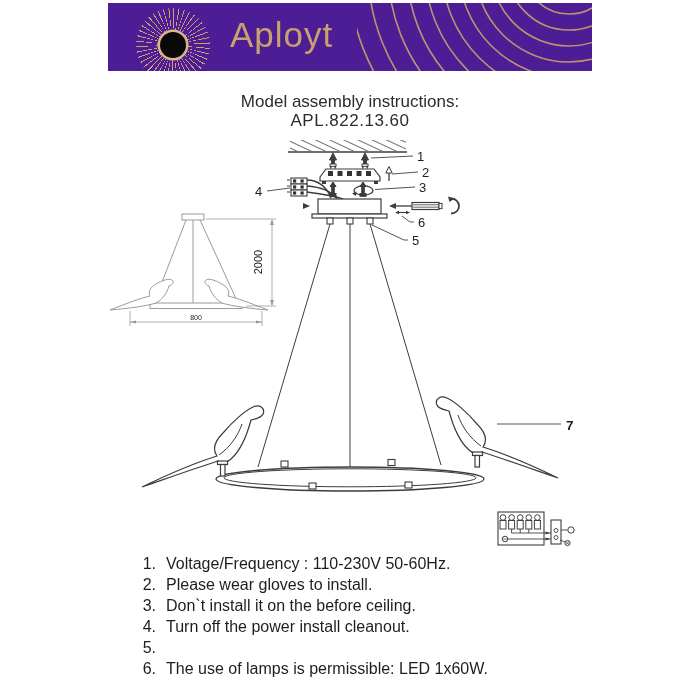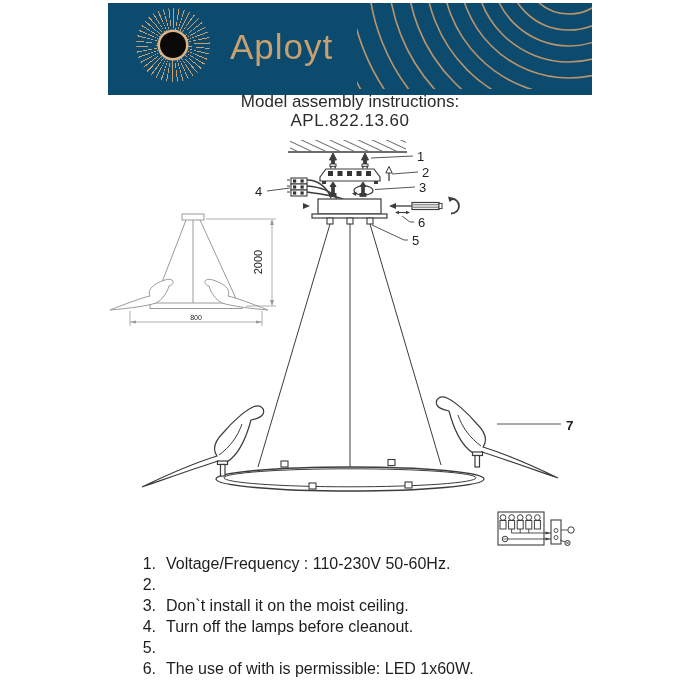--- a/index.html
+++ b/index.html
@@ -1,21 +1,21 @@
 <!DOCTYPE html>
 <html><head>
 <meta charset="utf-8">
 <style>
   html,body{margin:0;padding:0;background:#ffffff;}
   .page{position:relative;width:700px;height:700px;background:#ffffff;
         font-family:"Liberation Sans",sans-serif;overflow:hidden;}
 
   
-  .banner{position:absolute;left:108px;top:3px;width:484px;height:92px;
-          background:#0c4a6e;overflow:hidden;}
+  .banner{position:absolute;left:108px;top:3px;width:484px;height:68px;
+          background:#4c1d95;overflow:hidden;}
   .burst{position:absolute;left:28px;top:5px;width:74px;height:74px;border-radius:50%;
          background:repeating-conic-gradient(#c9a06f 0deg 1.7deg, rgba(0,0,0,0) 1.7deg 8.6deg);}
   .burst::before{content:"";position:absolute;inset:24px;border-radius:50%;
          background:#0b0907;box-shadow:0 0 0 2.5px #dcb488;}
   .brand{position:absolute;left:122px;top:50%;transform:translateY(-56%);
          font-size:35px;font-weight:400;color:#c9a06f;letter-spacing:1px;}
   .rays{position:absolute;right:0;top:0;}
 
   
   .title1{position:absolute;left:0;top:92px;width:700px;text-align:center;
@@ -284,31 +284,32 @@
     </g>
   </svg>
 
   <div class="instructions">
     <div class="inst-row">
       <span class="inst-num">1.</span>
       <span class="inst-text">Voltage/Frequency : 110-230V 50-60Hz.</span>
     </div>
     <div class="inst-row">
       <span class="inst-num">2.</span>
+      <span class="inst-text">Please wear gloves to install.</span>
     </div>
     <div class="inst-row">
       <span class="inst-num">3.</span>
-      <span class="inst-text">Don`t install it on the moist ceiling.</span>
+      <span class="inst-text">Don`t install it on the before ceiling.</span>
     </div>
     <div class="inst-row">
       <span class="inst-num">4.</span>
-      <span class="inst-text">Turn off the lamps before cleanout.</span>
+      <span class="inst-text">Turn off the power install cleanout.</span>
     </div>
     <div class="inst-row">
       <span class="inst-num">5.</span>
     </div>
     <div class="inst-row">
       <span class="inst-num">6.</span>
-      <span class="inst-text">The use of with is permissible: LED 1x60W.</span>
+      <span class="inst-text">The use of lamps is permissible: LED 1x60W.</span>
     </div>
   </div>
 
 </div>
 
 </body></html>

